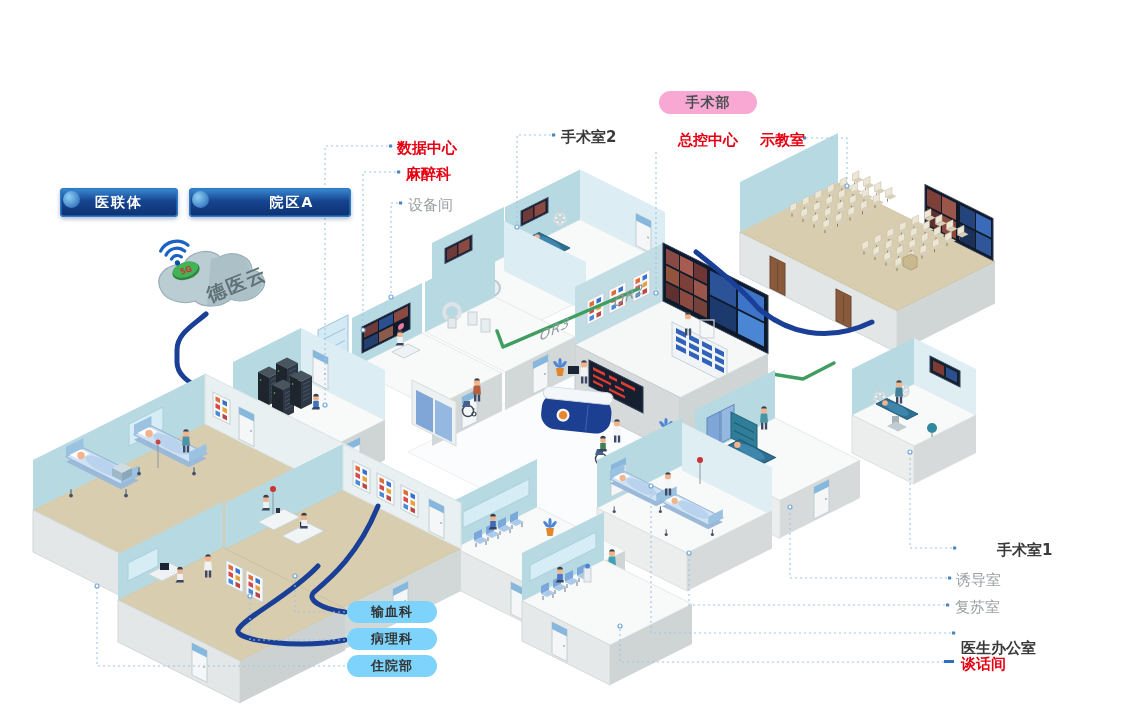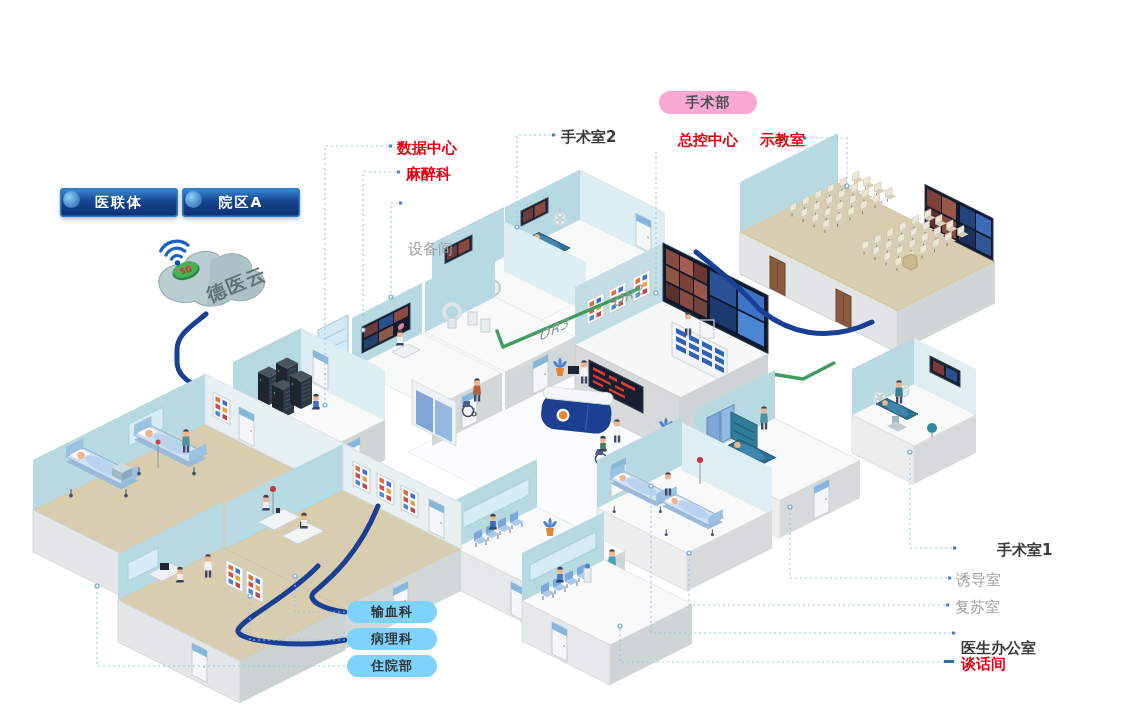--- a/index.html
+++ b/index.html
@@ -639,30 +639,30 @@
         <text x="24" y="20" font-size="13" font-style="italic" fill="#8d989b" letter-spacing="1">OR2</text>
       </g>
 <g transform="matrix(1,-0.5,0,1,514,334)">
         <text x="26" y="20" font-size="13" font-style="italic" fill="#8d989b" letter-spacing="1">OR3</text>
       </g>
 </svg>
 
 <div class="pill pill-dark" style="left:60px;top:188px;">
       <span>医联体</span>
     </div>
-<div class="pill pill-dark" style="left:182px;top:188px;">
+<div class="pill pill-dark" style="left:189px;top:188px;padding-left:44px;">
       <span>院区A</span>
     </div>
 <div class="pill pill-top" style="left:659px;top:91px;">
       <span>手术部</span>
     </div>
 
 <div class="lbl red" style="left:397px;top:139px;">数据中心</div>
 <div class="lbl red" style="left:406px;top:165px;">麻醉科</div>
-<div class="lbl gray" style="left:408px;top:196px;margin-top:44px;">设备间</div>
+<div class="lbl gray" style="left:408px;top:196px;">设备间</div>
 <div class="lbl" style="left:561px;top:128px;">手术室2</div>
 <div class="lbl red" style="left:678px;top:131px;">总控中心</div>
 <div class="lbl red" style="left:760px;top:131px;">示教室</div>
 <div class="lbl" style="left:961px;top:541px;margin-left:36px;">手术室1</div>
 <div class="lbl gray" style="left:956px;top:571px;">诱导室</div>
 <div class="lbl gray" style="left:955px;top:598px;">复苏室</div>
 <div class="lbl" style="left:961px;top:639px;">医生办公室</div>
 <div class="lbl red" style="left:961px;top:655px;">谈话间</div>
 
 <div class="pill pill-bot" style="left:347px;top:601px;">

